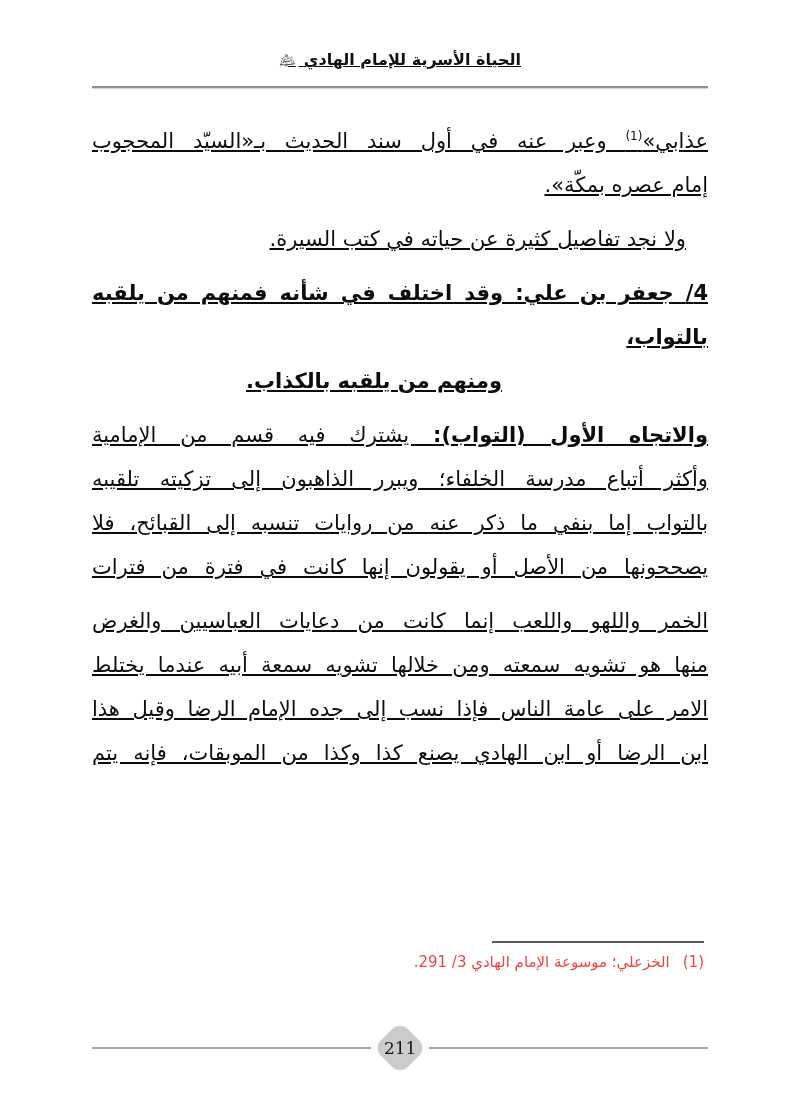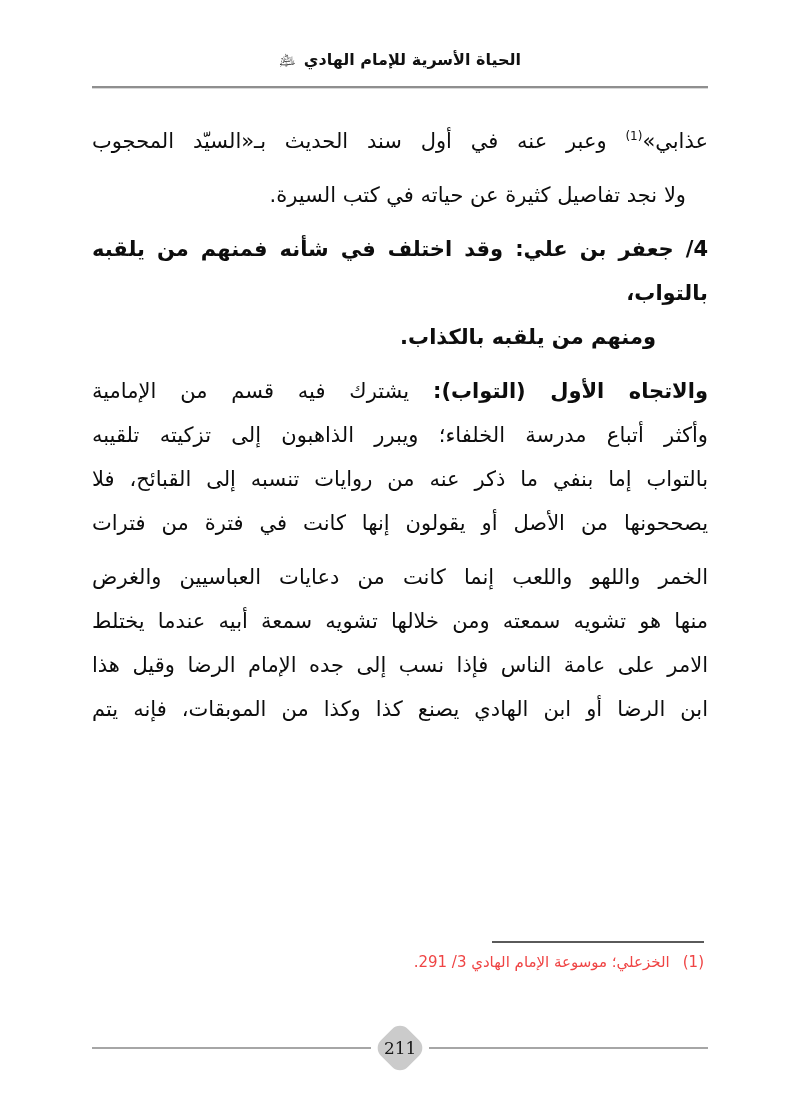--- a/index.html
+++ b/index.html
@@ -4,20 +4,21 @@
 <style>
   html,body{margin:0;padding:0;background:#ffffff;}
   .page{
     position:relative;
     width:800px;height:1100px;
     background:#ffffff;
     overflow:hidden;
     font-family:"DejaVu Sans",sans-serif;
     color:#0d0d0d;
     direction:rtl;
+    text-decoration:underline;
   }
   
   .header{
     padding-top:50px;
     text-align:center;
   }
   .header .title{
     font-size:16px;
     font-weight:bold;
     color:#111;
@@ -50,21 +51,21 @@
     text-align-last:justify;
   }
   .line .b{font-weight:bold;}
   .line .sup{
     font-size:12px;
     vertical-align:8px;
     line-height:0;
   }
   .ind18{text-indent:18px;}
   .ind22{text-indent:22px;}
-  .hang{padding-right:52px;}
+  .hang{padding-right:52px;text-align:center;}
   
   .footnote-rule{
     position:absolute;
     top:941px;right:96px;
     width:212px;height:2px;
     background:#5a5a5a;
   }
   .footnote{
     position:absolute;
     top:948px;right:96px;left:92px;
@@ -113,20 +114,21 @@
 
   <div class="header">
     <span class="title">الحياة الأسرية للإمام الهادي</span>
     <span class="title honorific">﵇</span>
   </div>
   <div class="header-rule"></div>
 
   <div class="body-text">
       <div class="para">
         <div class="line j"><span>عذابي»</span><span class="sup">(1)</span><span> وعبر عنه في أول سند الحديث بـ«السيّد المحجوب</span></div>
+        <div class="line"><span>إمام عصره بمكّة».</span></div>
       </div>
       <div class="para">
         <div class="line ind22"><span>ولا نجد تفاصيل كثيرة عن حياته في كتب السيرة.</span></div>
       </div>
       <div class="para">
         <div class="line j"><span class="b">4/</span><span class="b"> جعفر بن علي: وقد اختلف في شأنه فمنهم من يلقبه بالتواب،</span></div>
         <div class="line hang"><span class="b">ومنهم من يلقبه بالكذاب.</span></div>
       </div>
       <div class="para">
         <div class="line j"><span class="b">والاتجاه الأول (التواب):</span><span> يشترك فيه قسم من الإمامية</span></div>

